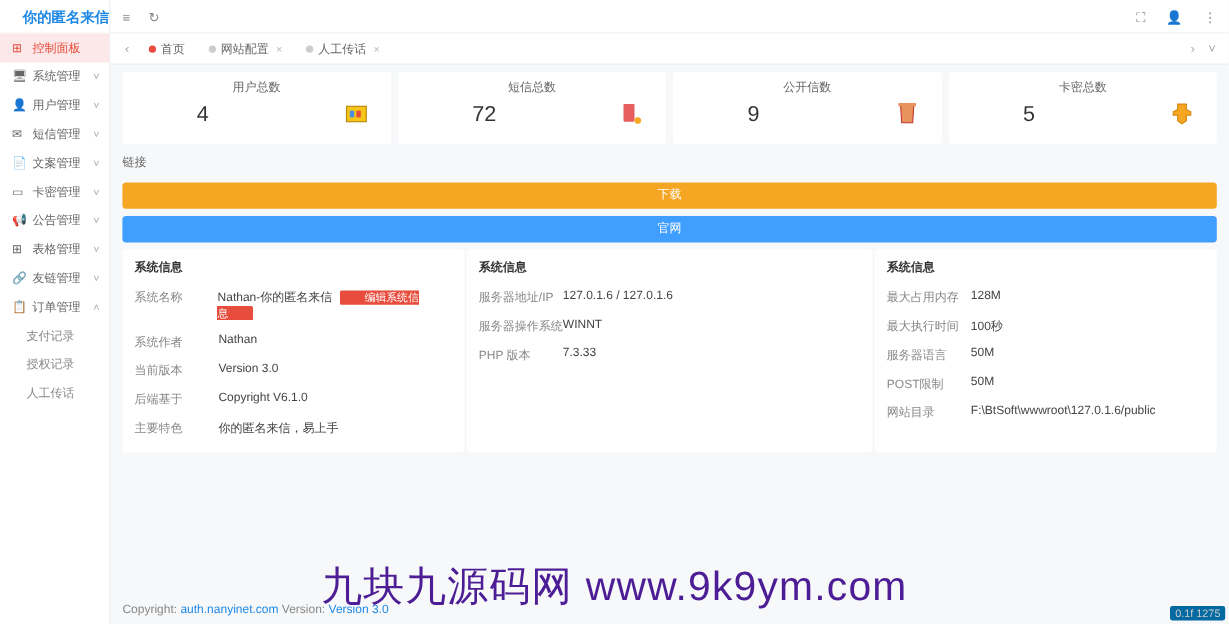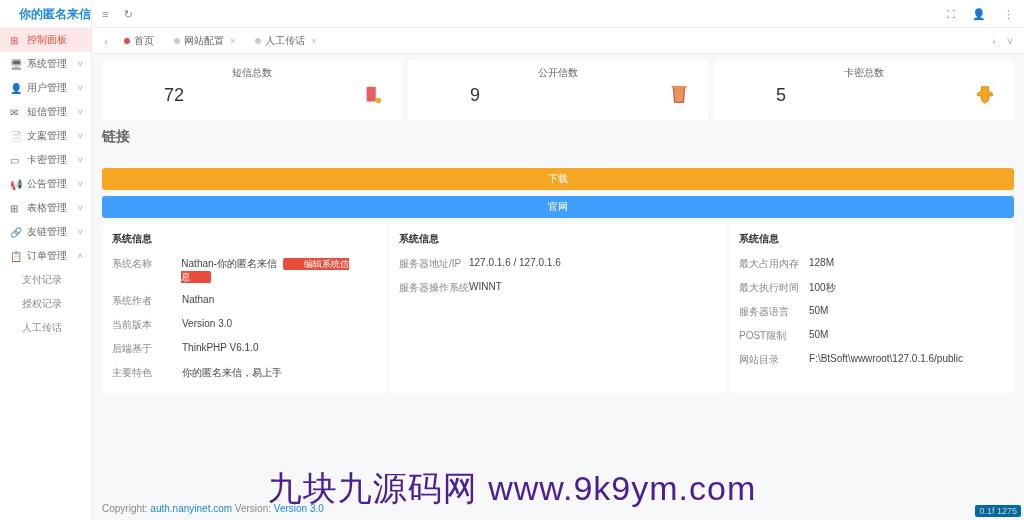--- a/index.html
+++ b/index.html
@@ -22,21 +22,21 @@
 .tab{display:flex;align-items:center;padding:0 10px;height:26px;font-size:10px;color:#666;cursor:pointer}
 .tab .dot{width:6px;height:6px;border-radius:50%;margin-right:4px}
 .tab .close{margin-left:6px;color:#bbb;font-size:9px}
 .tabs-right{position:absolute;right:6px;display:flex}
 .content{padding:6px 10px;height:calc(520px - 54px);overflow:auto}
 .stats{display:flex;gap:6px}
 .stat-card{flex:1;background:#fff;border-radius:3px;height:60px;display:flex;align-items:center;position:relative;padding:0 12px}
 .stat-card .title{position:absolute;top:6px;left:0;right:0;text-align:center;font-size:10px;color:#666}
 .stat-card .num{font-size:18px;margin-left:50px;margin-top:10px}
 .stat-card .sicon{position:absolute;right:18px;top:24px;width:22px;height:22px}
-.section-title{font-size:14px;color:#666;margin:8px 0 22px;font-weight:bold}
+.section-title{font-size:10px;color:#666;margin:8px 0 10px;font-weight:normal}
 .btn-bar{height:22px;border-radius:3px;text-align:center;line-height:22px;color:#fff;font-size:10px;cursor:pointer;margin-bottom:6px}
 .btn-blue{background:#409EFF}
 .btn-orange{background:#F5A623}
 .info-row{display:flex;gap:2px}
 .info-card{flex:1;background:#fff;border-radius:3px;padding:8px 10px}
 .info-card-2{flex:1.2}
 .info-card h4{font-size:10px;color:#333;font-weight:bold;margin-bottom:6px}
 .info-line{display:flex;padding:5px 0;font-size:10px}
 .info-line .k{width:70px;color:#888}
 .info-line .v{color:#444}
@@ -140,20 +140,29 @@
         </div>
       </div>
     <div class="tabs-right">
       <div class="tab-arrow">›</div>
       <div class="tab-arrow">˅</div>
     </div>
   </div>
   <div class="content">
     <div class="stats" id="stats">
         <div class="stat-card">
+          <div class="title">用户总数</div>
+          <div class="num">4</div>
+          <div class="sicon"><svg viewBox="0 0 24 24">
+              <rect x="3" y="5" width="18" height="14" fill="#F5C518" stroke="#B8860B"></rect>
+              <rect x="6" y="9" width="4" height="6" fill="#4A90E2"></rect>
+              <rect x="12" y="9" width="4" height="6" fill="#E74C3C"></rect>
+            </svg></div>
+        </div>
+        <div class="stat-card">
           <div class="title">短信总数</div>
           <div class="num">72</div>
           <div class="sicon"><svg viewBox="0 0 24 24">
               <rect x="5" y="3" width="10" height="16" fill="#E85D5D" rx="1"></rect>
               <circle cx="18" cy="18" r="3" fill="#F5A623"></circle>
             </svg></div>
         </div>
         <div class="stat-card">
           <div class="title">公开信数</div>
           <div class="num">9</div>
@@ -184,39 +193,43 @@
             <div class="info-line">
               <span class="k">系统作者</span>
               <span class="v">Nathan</span>
             </div>
             <div class="info-line">
               <span class="k">当前版本</span>
               <span class="v">Version 3.0</span>
             </div>
             <div class="info-line">
               <span class="k">后端基于</span>
-              <span class="v">ThinkPHP V6.1.0</span>
+              <span class="v">Copyright V6.1.0</span>
             </div>
             <div class="info-line">
               <span class="k">主要特色</span>
               <span class="v">你的匿名来信，易上手</span>
             </div>
           </div>
       </div>
       <div class="info-card info-card-2">
         <h4>系统信息</h4>
         <div id="info2">
             <div class="info-line">
               <span class="k">服务器地址/IP</span>
               <span class="v">127.0.1.6 / 127.0.1.6</span>
             </div>
             <div class="info-line">
               <span class="k">服务器操作系统</span>
               <span class="v">WINNT</span>
             </div>
+            <div class="info-line">
+              <span class="k">PHP 版本</span>
+              <span class="v">7.3.33</span>
+            </div>
           </div>
       </div>
       <div class="info-card">
         <h4>系统信息</h4>
         <div id="info3">
             <div class="info-line">
               <span class="k">最大占用内存</span>
               <span class="v">128M</span>
             </div>
             <div class="info-line">

